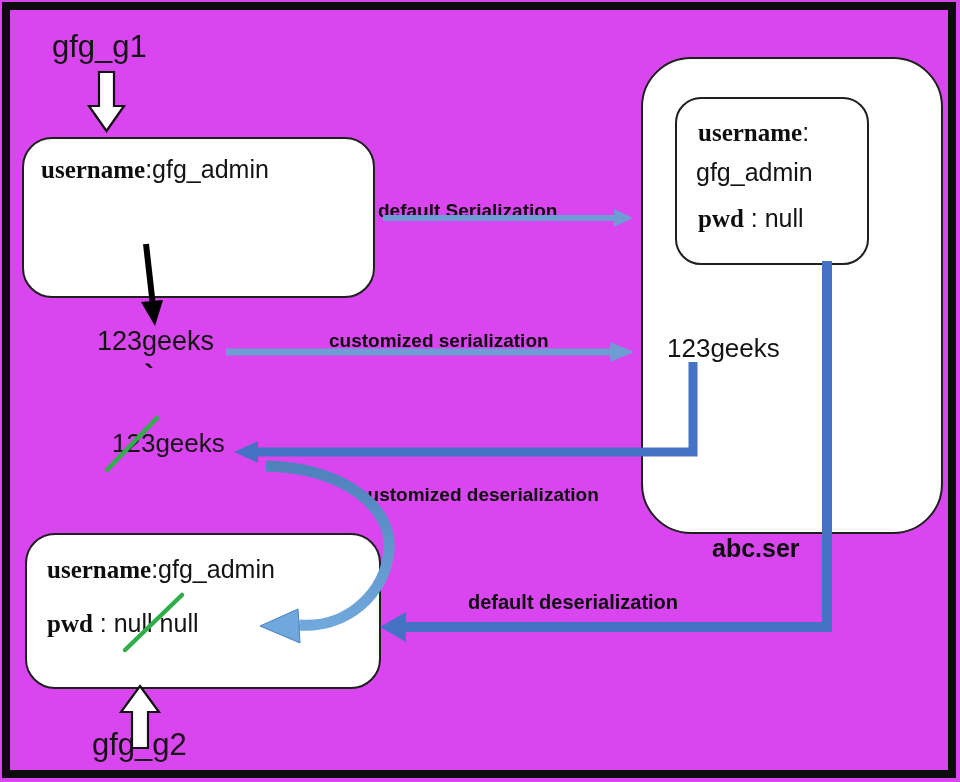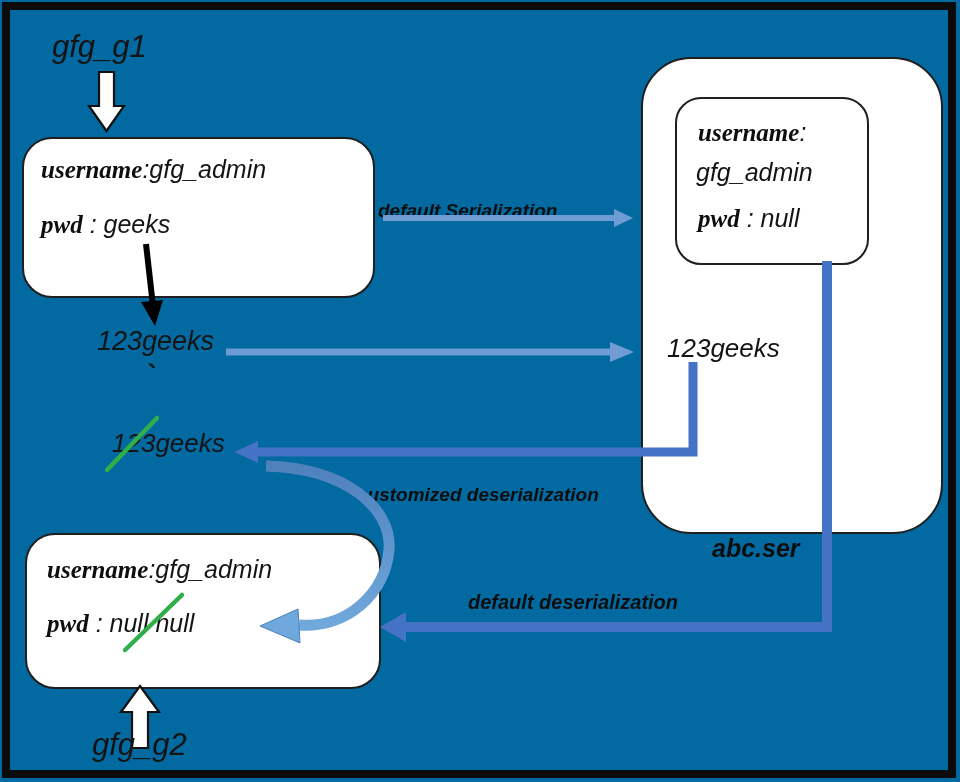--- a/index.html
+++ b/index.html
@@ -1,18 +1,18 @@
 <!DOCTYPE html>
 <html><head>
 <meta charset="utf-8">
 <style>
   html,body{margin:0;padding:0;background:#ffffff;}
   #stage{
-    position:relative;width:960px;height:782px;background:#0369a1;
-    font-family:"Liberation Sans",sans-serif;color:#111;overflow:hidden;font-style:italic;
+    position:relative;width:960px;height:782px;background:#d946ef;
+    font-family:"Liberation Sans",sans-serif;color:#111;overflow:hidden;
   }
   #frame{
     position:absolute;left:2px;top:2px;right:4px;bottom:4px;
     border:8px solid #0b0b0b;pointer-events:none;z-index:5;
   }
   .box{
     position:absolute;background:#ffffff;border:2px solid #1f1f1f;z-index:1;
   }
   .layer{position:absolute;left:0;top:0;width:960px;height:782px;}
   #svg-under{z-index:2;}
@@ -45,23 +45,20 @@
     <path d="M99 72 L114 72 L114 106 L124 106 L106.5 131 L89 106 L99 106 Z" fill="#ffffff" stroke="#111111" stroke-width="2.2"></path>
     <path d="M140 686 L159 712 L148 712 L148 748 L132 748 L132 712 L121 712 Z" fill="#ffffff" stroke="#111111" stroke-width="2.2"></path>
   </svg>
 
   <div class="layer txt-layer">
     <div class="t obj-label" style="left:52px;top:30px;">gfg_g1</div>
 
     <div class="t field" style="left:41px;top:156px;">
       <span class="flabel">username</span><span class="fvalue">:gfg_admin</span>
     </div>
-    <div class="t field" style="left:41px;top:211px;">
-      <span class="flabel">pwd</span><span class="fvalue"> : geeks</span>
-    </div>
 
     <div class="t val" style="left:97px;top:327px;font-size:27px;">123geeks</div>
 
     <div class="t backtick" style="left:144px;top:358px;">`</div>
 
     <div class="t val" style="left:112px;top:429px;">123geeks</div>
 
     <div class="t field fvalue" style="left:696px;top:159px;">gfg_admin</div>
     <div class="t field" style="left:698px;top:119px;">
       <span class="flabel">username</span><span class="fvalue">:</span>
@@ -73,20 +70,21 @@
     <div class="t val" style="left:667px;top:334px;">123geeks</div>
 
     <div class="t field" style="left:47px;top:556px;">
       <span class="flabel">username</span><span class="fvalue">:gfg_admin</span>
     </div>
     <div class="t field" style="left:47px;top:610px;">
       <span class="flabel">pwd</span><span class="fvalue"> : </span><span class="fvalue">null</span><span class="fvalue"> null</span>
     </div>
 
     <div class="t arrow-label" style="left:378px;top:201px;">default Serialization</div>
+    <div class="t arrow-label" style="left:329px;top:331px;">customized serialization</div>
     <div class="t arrow-label" style="left:357px;top:485px;">customized deserialization</div>
     <div class="t arrow-label" style="left:448px;top:591px;font-size:20px;margin-left:20px;">default deserialization</div>
 
     <div class="t file-label" style="left:712px;top:535px;">abc.ser</div>
 
     <div class="t obj-label" style="left:92px;top:728px;">gfg_g2</div>
   </div>
 
   <svg id="svg-over" class="layer" viewBox="0 0 960 782">
     <defs>

